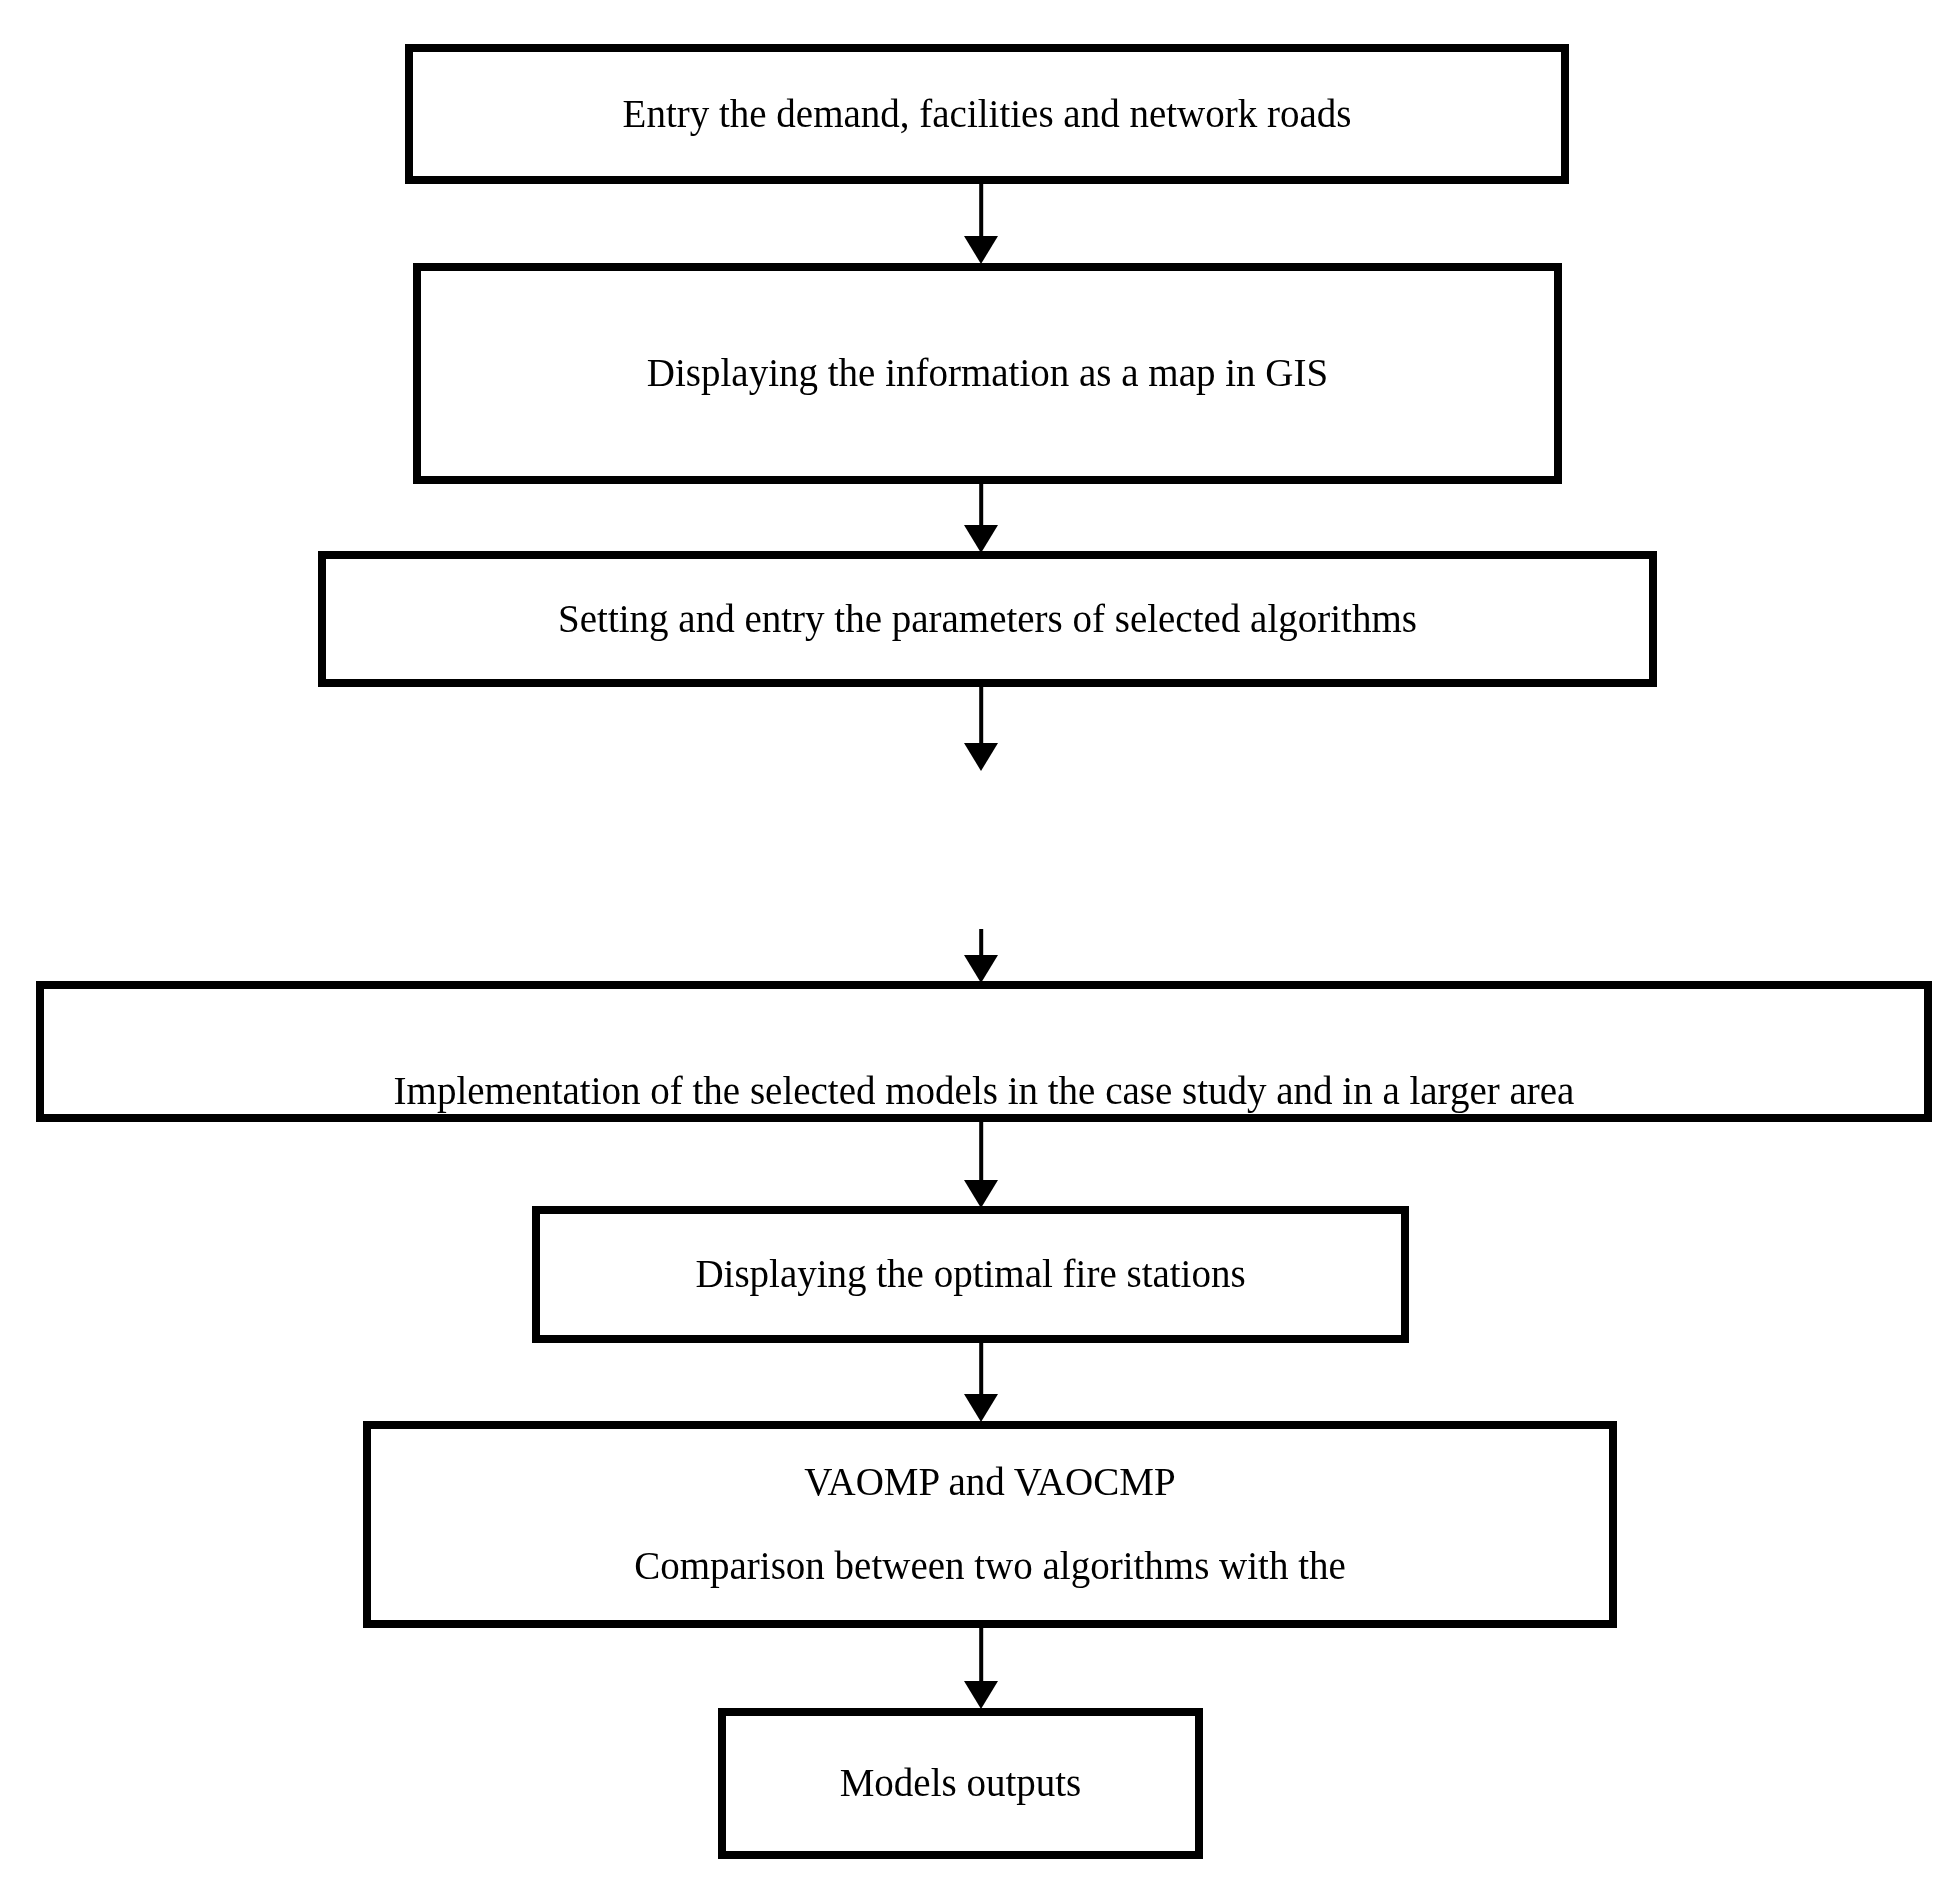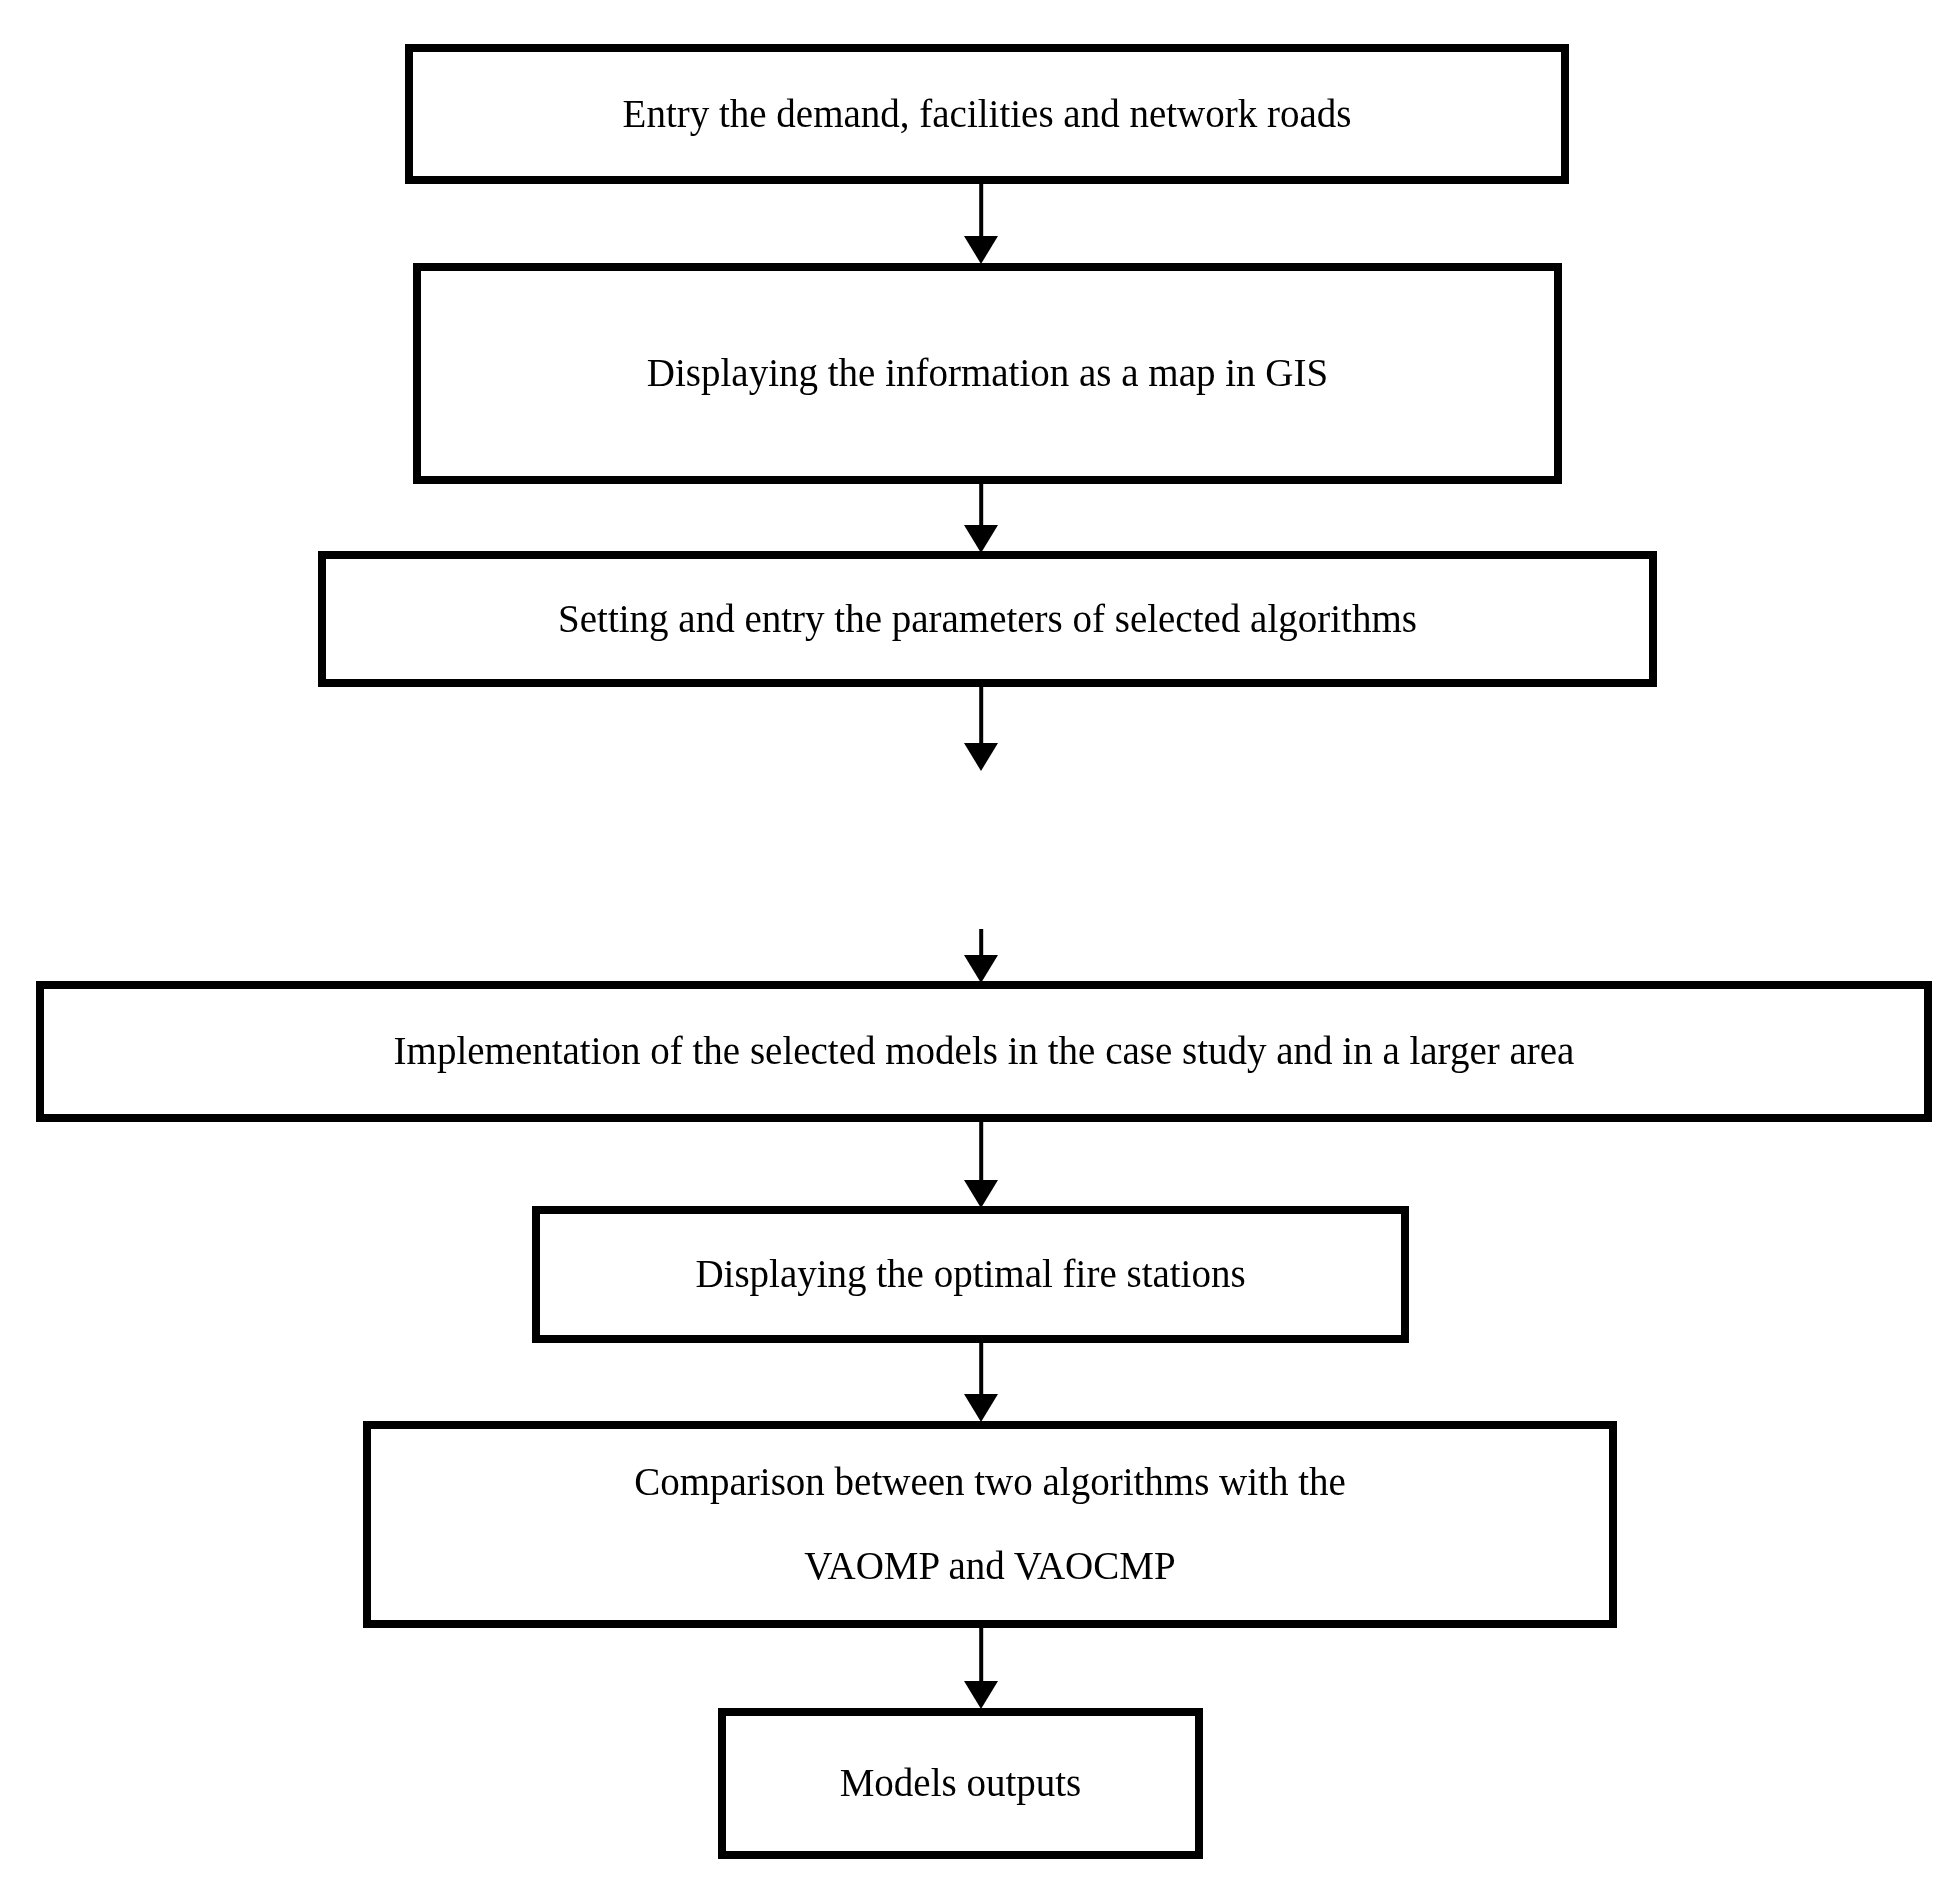--- a/index.html
+++ b/index.html
@@ -88,41 +88,41 @@
     <div class="arrow-shaft"></div>
     <div class="arrow-head"></div>
   </div>
 
 
   <div class="arrow" style="left:964px; top:929px; height:54px;">
     <div class="arrow-shaft"></div>
     <div class="arrow-head"></div>
   </div>
 
-  <div class="node" style="left:36px; top:981px; width:1896px; height:141px;">
+  <div class="node" style="left:36px; top:981px; width:1896px; height:141px;justify-content:flex-end;">
     <span class="node-label">Implementation of the selected models in the case study and in a larger area</span>
   </div>
 
   <div class="arrow" style="left:964px; top:1122px; height:86px;">
     <div class="arrow-shaft"></div>
     <div class="arrow-head"></div>
   </div>
 
   <div class="node" style="left:532px; top:1206px; width:877px; height:137px;">
     <span class="node-label">Displaying the optimal fire stations</span>
   </div>
 
   <div class="arrow" style="left:964px; top:1343px; height:79px;">
     <div class="arrow-shaft"></div>
     <div class="arrow-head"></div>
   </div>
 
   <div class="node" style="left:363px; top:1421px; width:1254px; height:207px;">
+    <span class="node-line">VAOMP and VAOCMP</span>
     <span class="node-line">Comparison between two algorithms with the</span>
-    <span class="node-line">VAOMP and VAOCMP</span>
   </div>
 
   <div class="arrow" style="left:964px; top:1628px; height:81px;">
     <div class="arrow-shaft"></div>
     <div class="arrow-head"></div>
   </div>
 
   <div class="node" style="left:718px; top:1708px; width:485px; height:151px;">
     <span class="node-label">Models outputs</span>
   </div>

